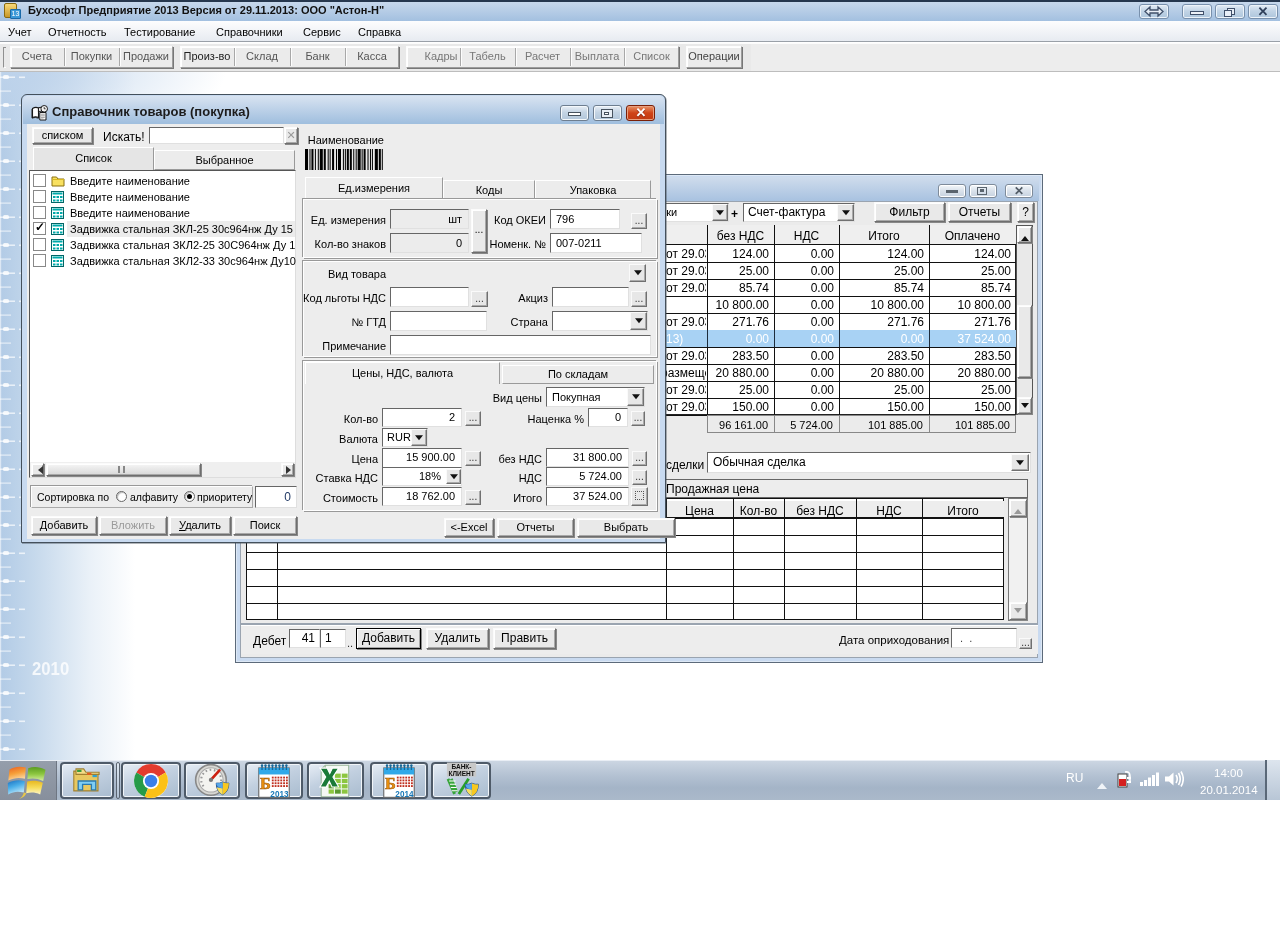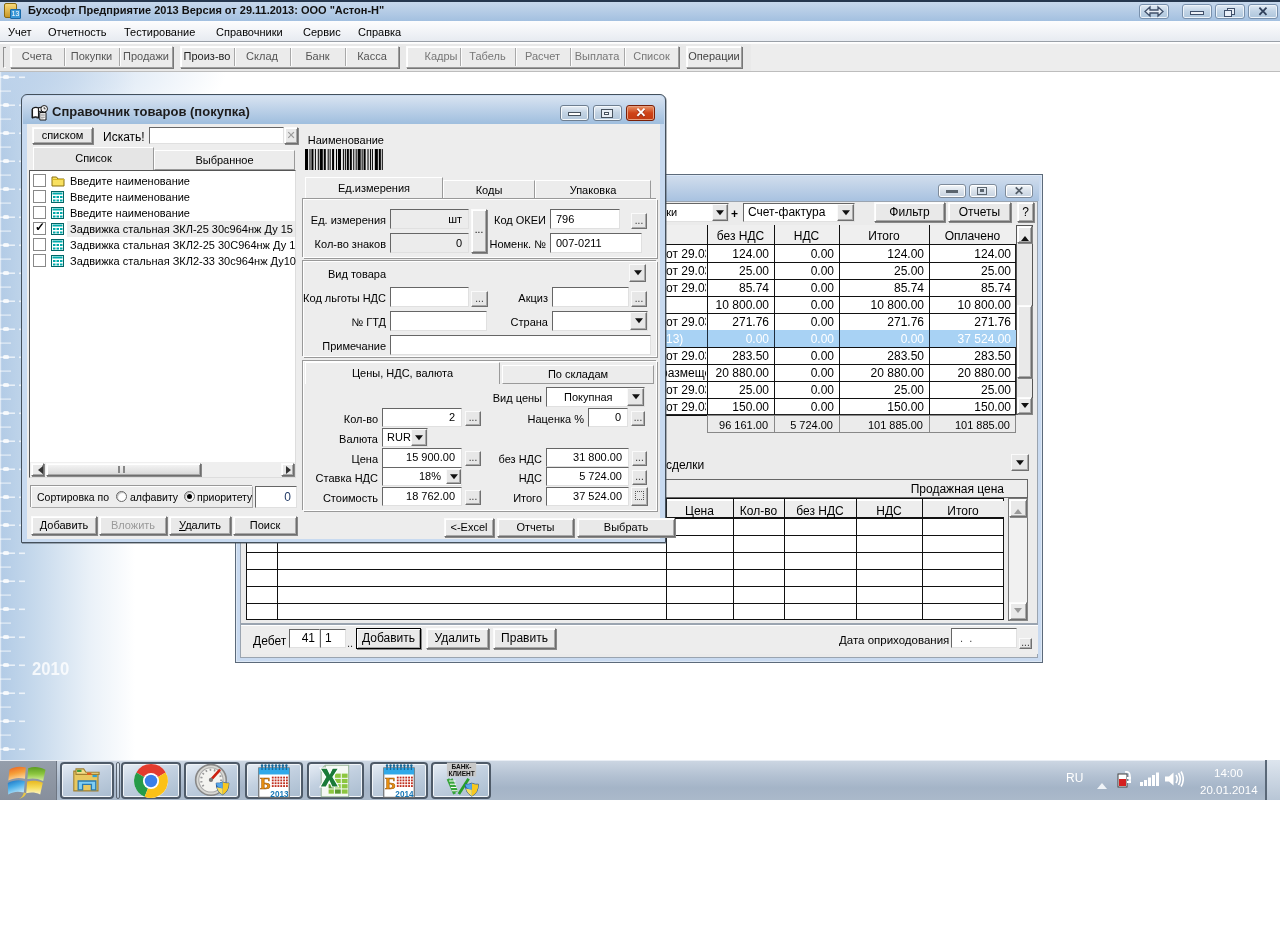--- a/index.html
+++ b/index.html
@@ -277,23 +277,24 @@
 <div class="btn" style="left:1017px;top:305px;width:15px;height:73px"></div>
 <div class="w" style="left:707px;top:415px;width:309px;height:18px;background:#ebebeb;border:1px solid #888"></div>
 <div class="w" style="left:774px;top:415px;width:1px;height:18px;background:#888"></div>
 <div class="w" style="left:839px;top:415px;width:1px;height:18px;background:#888"></div>
 <div class="w" style="left:929px;top:415px;width:1px;height:18px;background:#888"></div>
 <div class="cell num" style="left:709px;top:419px;width:59px;font-size:11px">96 161.00</div>
 <div class="cell num" style="left:776px;top:419px;width:57px;font-size:11px">5 724.00</div>
 <div class="cell num" style="left:841px;top:419px;width:82px;font-size:11px">101 885.00</div>
 <div class="cell num" style="left:931px;top:419px;width:79px;font-size:11px">101 885.00</div>
 <div class="lbl" style="left:666px;top:458px;font-size:12px">сделки</div>
+<div class="inp" style="left:707px;top:452px;width:324px;height:21px;line-height:19px;padding-left:5px;font-size:12px">Обычная сделка</div>
 <div class="dd" style="left:1011px;top:454px;width:18px;height:17px"></div>
 <div class="w" style="left:244px;top:479px;width:784px;height:19px;background:#ededed;border:1px solid #666"></div>
-<div class="cell" style="left:666px;top:482px;width:338px;text-align:right">Продажная цена</div>
+<div class="cell" style="left:666px;top:482px;width:338px;text-align:left">Продажная цена</div>
 <div class="w" style="left:246px;top:498px;width:758px;height:122px;background:#fff;border:1px solid #111"></div>
 <div class="w" style="left:246px;top:501px;width:758px;height:17px;background:#ededed;border-bottom:1px solid #111"></div>
 <div class="cell" style="left:666px;top:504px;width:67px;text-align:center">Цена</div>
 <div class="cell" style="left:733px;top:504px;width:51px;text-align:center">Кол-во</div>
 <div class="cell" style="left:784px;top:504px;width:72px;text-align:center">без НДС</div>
 <div class="cell" style="left:856px;top:504px;width:66px;text-align:center">НДС</div>
 <div class="cell" style="left:922px;top:504px;width:82px;text-align:center">Итого</div>
 <div class="w" style="left:277px;top:498px;width:1px;height:122px;background:#111"></div>
 <div class="w" style="left:666px;top:498px;width:1px;height:122px;background:#111"></div>
 <div class="w" style="left:733px;top:498px;width:1px;height:122px;background:#111"></div>
@@ -495,21 +496,21 @@
 <div class="inp" style="left:390px;top:311px;width:97px;height:20px"></div>
 <div class="lr" style="left:398px;top:316px;width:150px;font-size:11px">Страна</div>
 <div class="inp" style="left:552px;top:311px;width:96px;height:20px"></div>
 <div class="dd" style="left:630px;top:312px;width:17px;height:18px"></div>
 <div class="lr" style="left:236px;top:340px;width:150px;font-size:11px">Примечание</div>
 <div class="inp" style="left:390px;top:335px;width:261px;height:20px"></div>
 <div class="w" style="left:303px;top:361px;width:354px;height:150px;background:#ededed;border:1px solid #fff;box-shadow:1px 1px 0 #999,-1px -1px 0 #999"></div>
 <div class="tab" style="left:305px;top:362px;width:195px;height:22px;line-height:20px;background:#ededed;border-bottom:none">Цены, НДС, валюта</div>
 <div class="tab" style="left:502px;top:365px;width:152px;height:19px;line-height:17px">По складам</div>
 <div class="lr" style="left:392px;top:392px;width:150px;font-size:11px">Вид цены</div>
-<div class="inp" style="left:546px;top:387px;width:99px;height:20px;line-height:18px;padding-left:17px">Покупная</div>
+<div class="inp" style="left:546px;top:387px;width:99px;height:20px;line-height:18px;padding-left:5px">Покупная</div>
 <div class="dd" style="left:627px;top:388px;width:17px;height:18px"></div>
 <div class="lr" style="left:228px;top:413px;width:150px;font-size:11px">Кол-во</div>
 <div class="inp num" style="left:382px;top:408px;width:80px;height:19px;line-height:17px;padding-right:6px">2</div>
 <div class="dots" style="left:465px;top:411px;width:16px;height:15px;line-height:12px">...</div>
 <div class="lr" style="left:434px;top:413px;width:150px;font-size:11px">Наценка %</div>
 <div class="inp num" style="left:588px;top:408px;width:40px;height:19px;line-height:17px;padding-right:6px">0</div>
 <div class="dots" style="left:631px;top:411px;width:14px;height:15px;line-height:12px">...</div>
 <div class="lr" style="left:228px;top:433px;width:150px;font-size:11px">Валюта</div>
 <div class="inp" style="left:382px;top:428px;width:46px;height:19px;line-height:17px;padding-left:4px">RUR</div>
 <div class="dd" style="left:411px;top:429px;width:16px;height:17px"></div>

